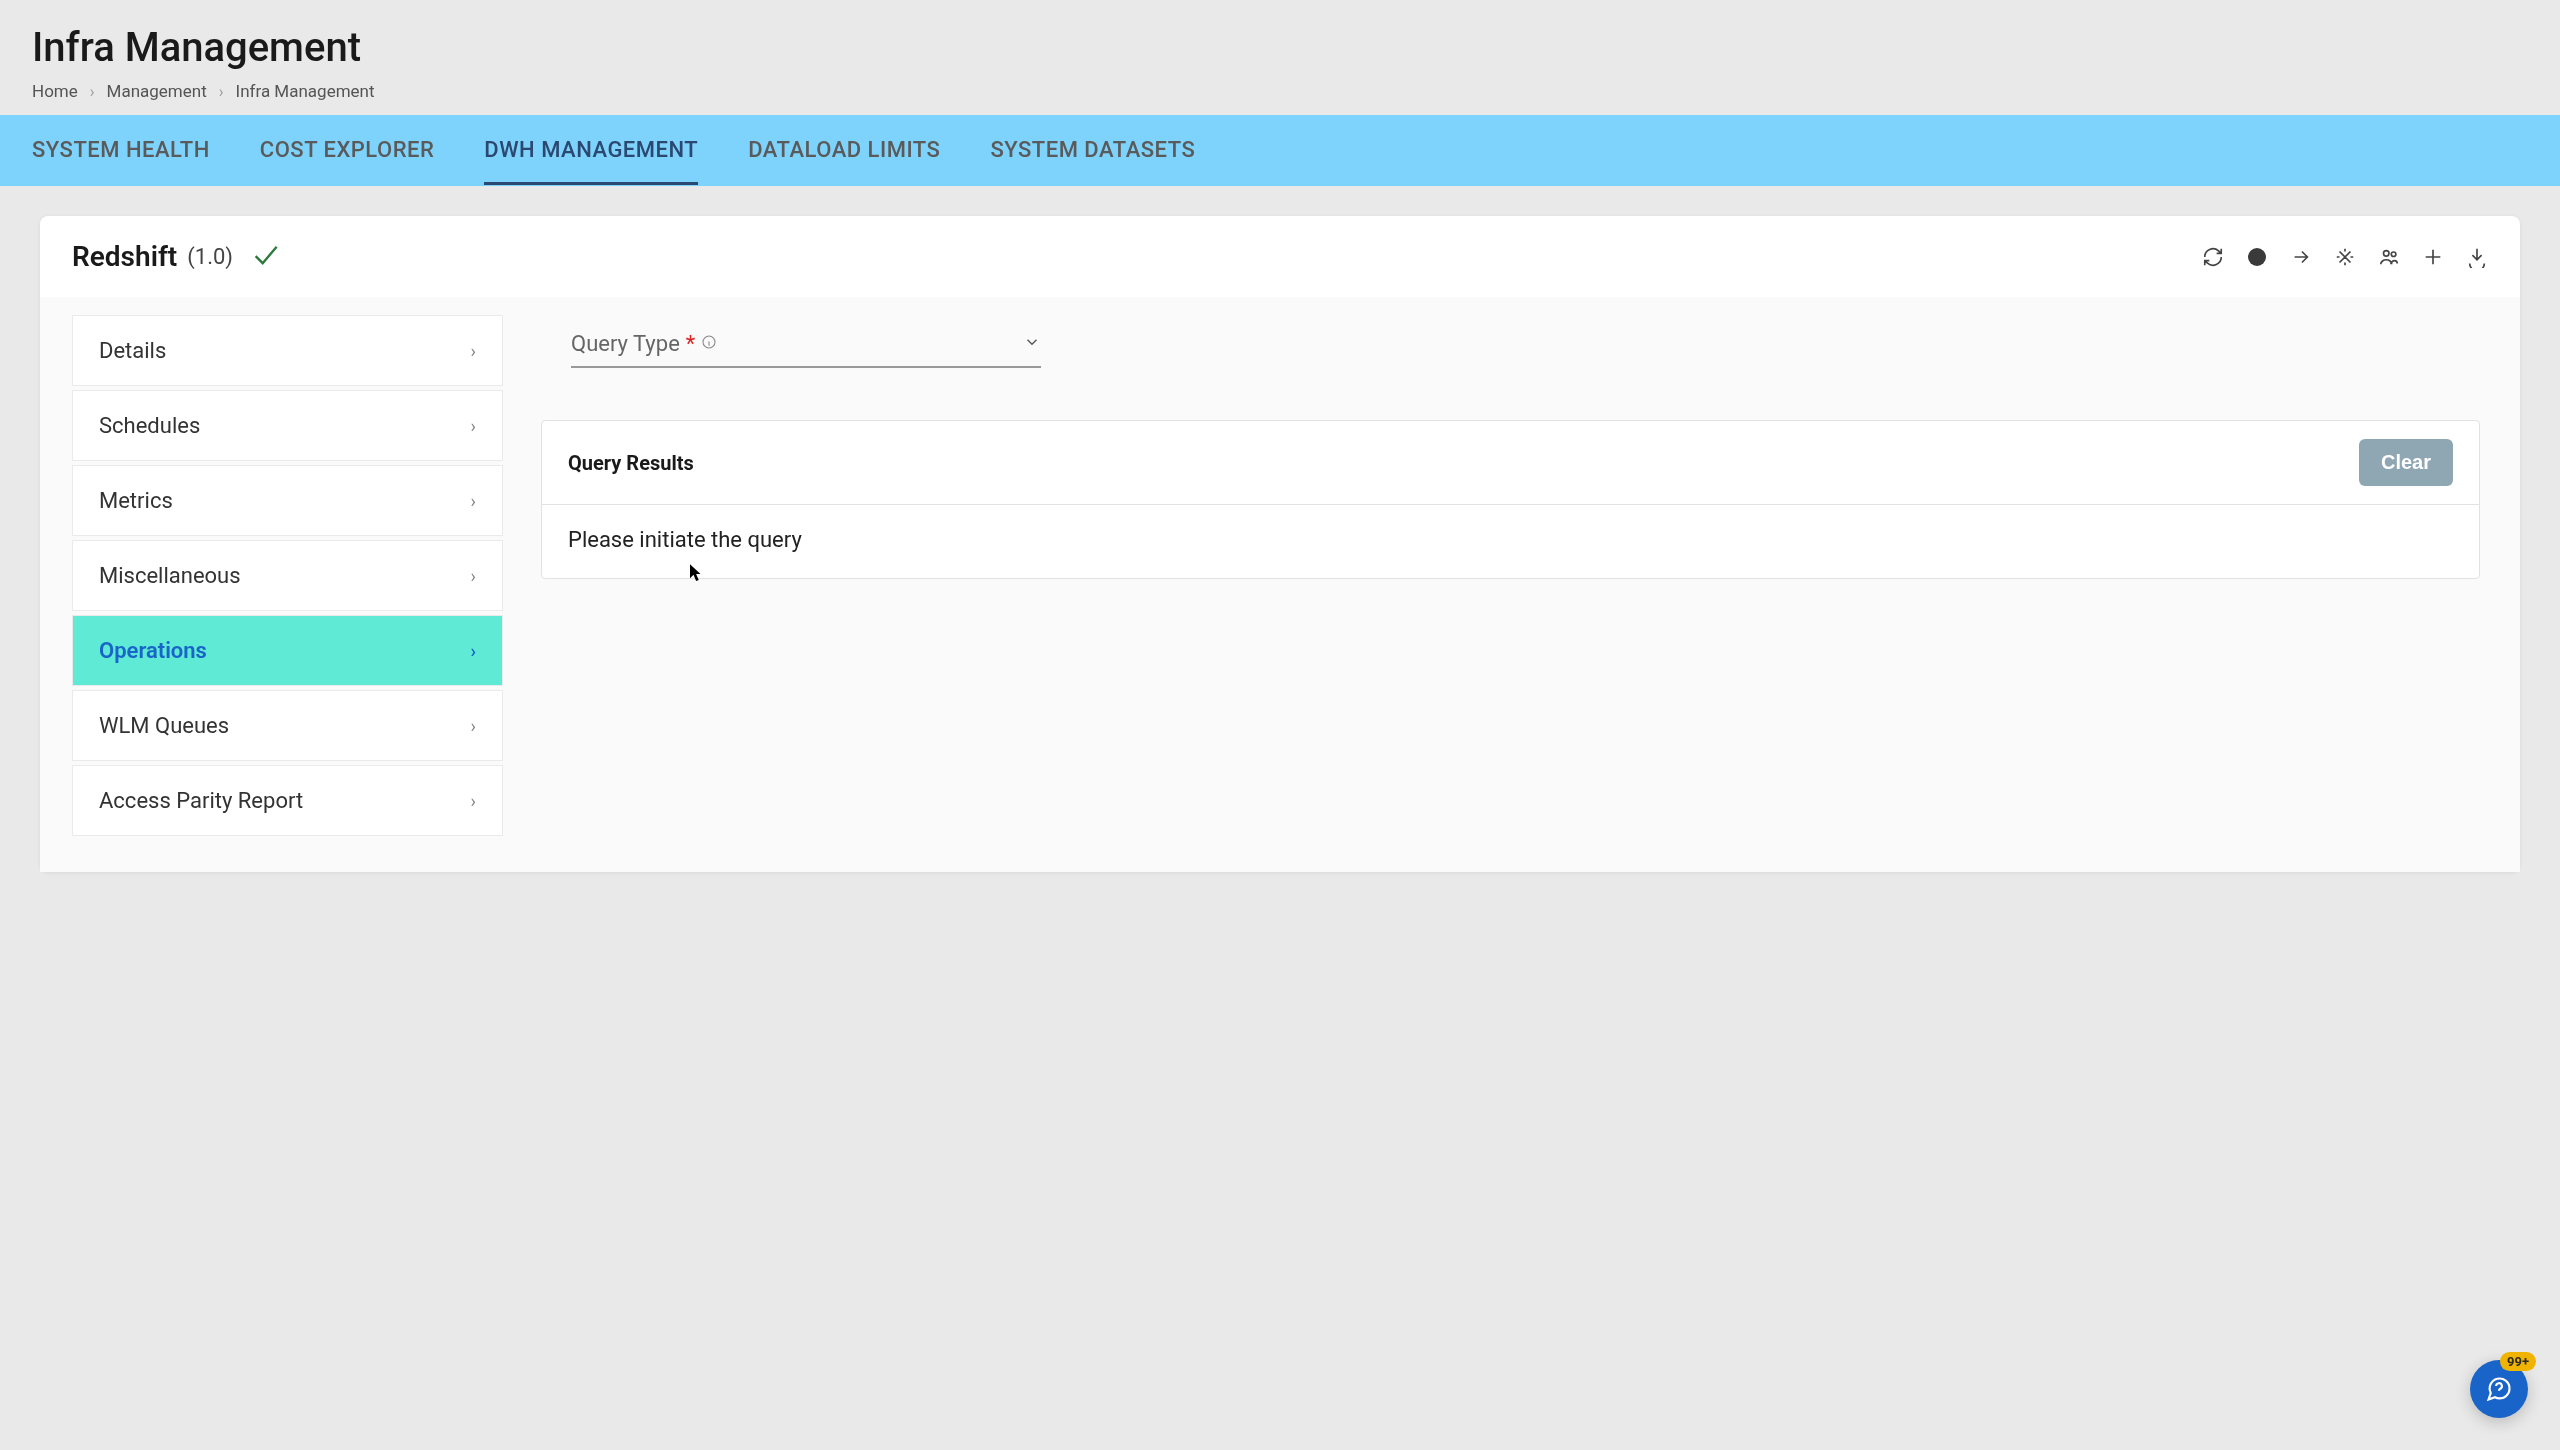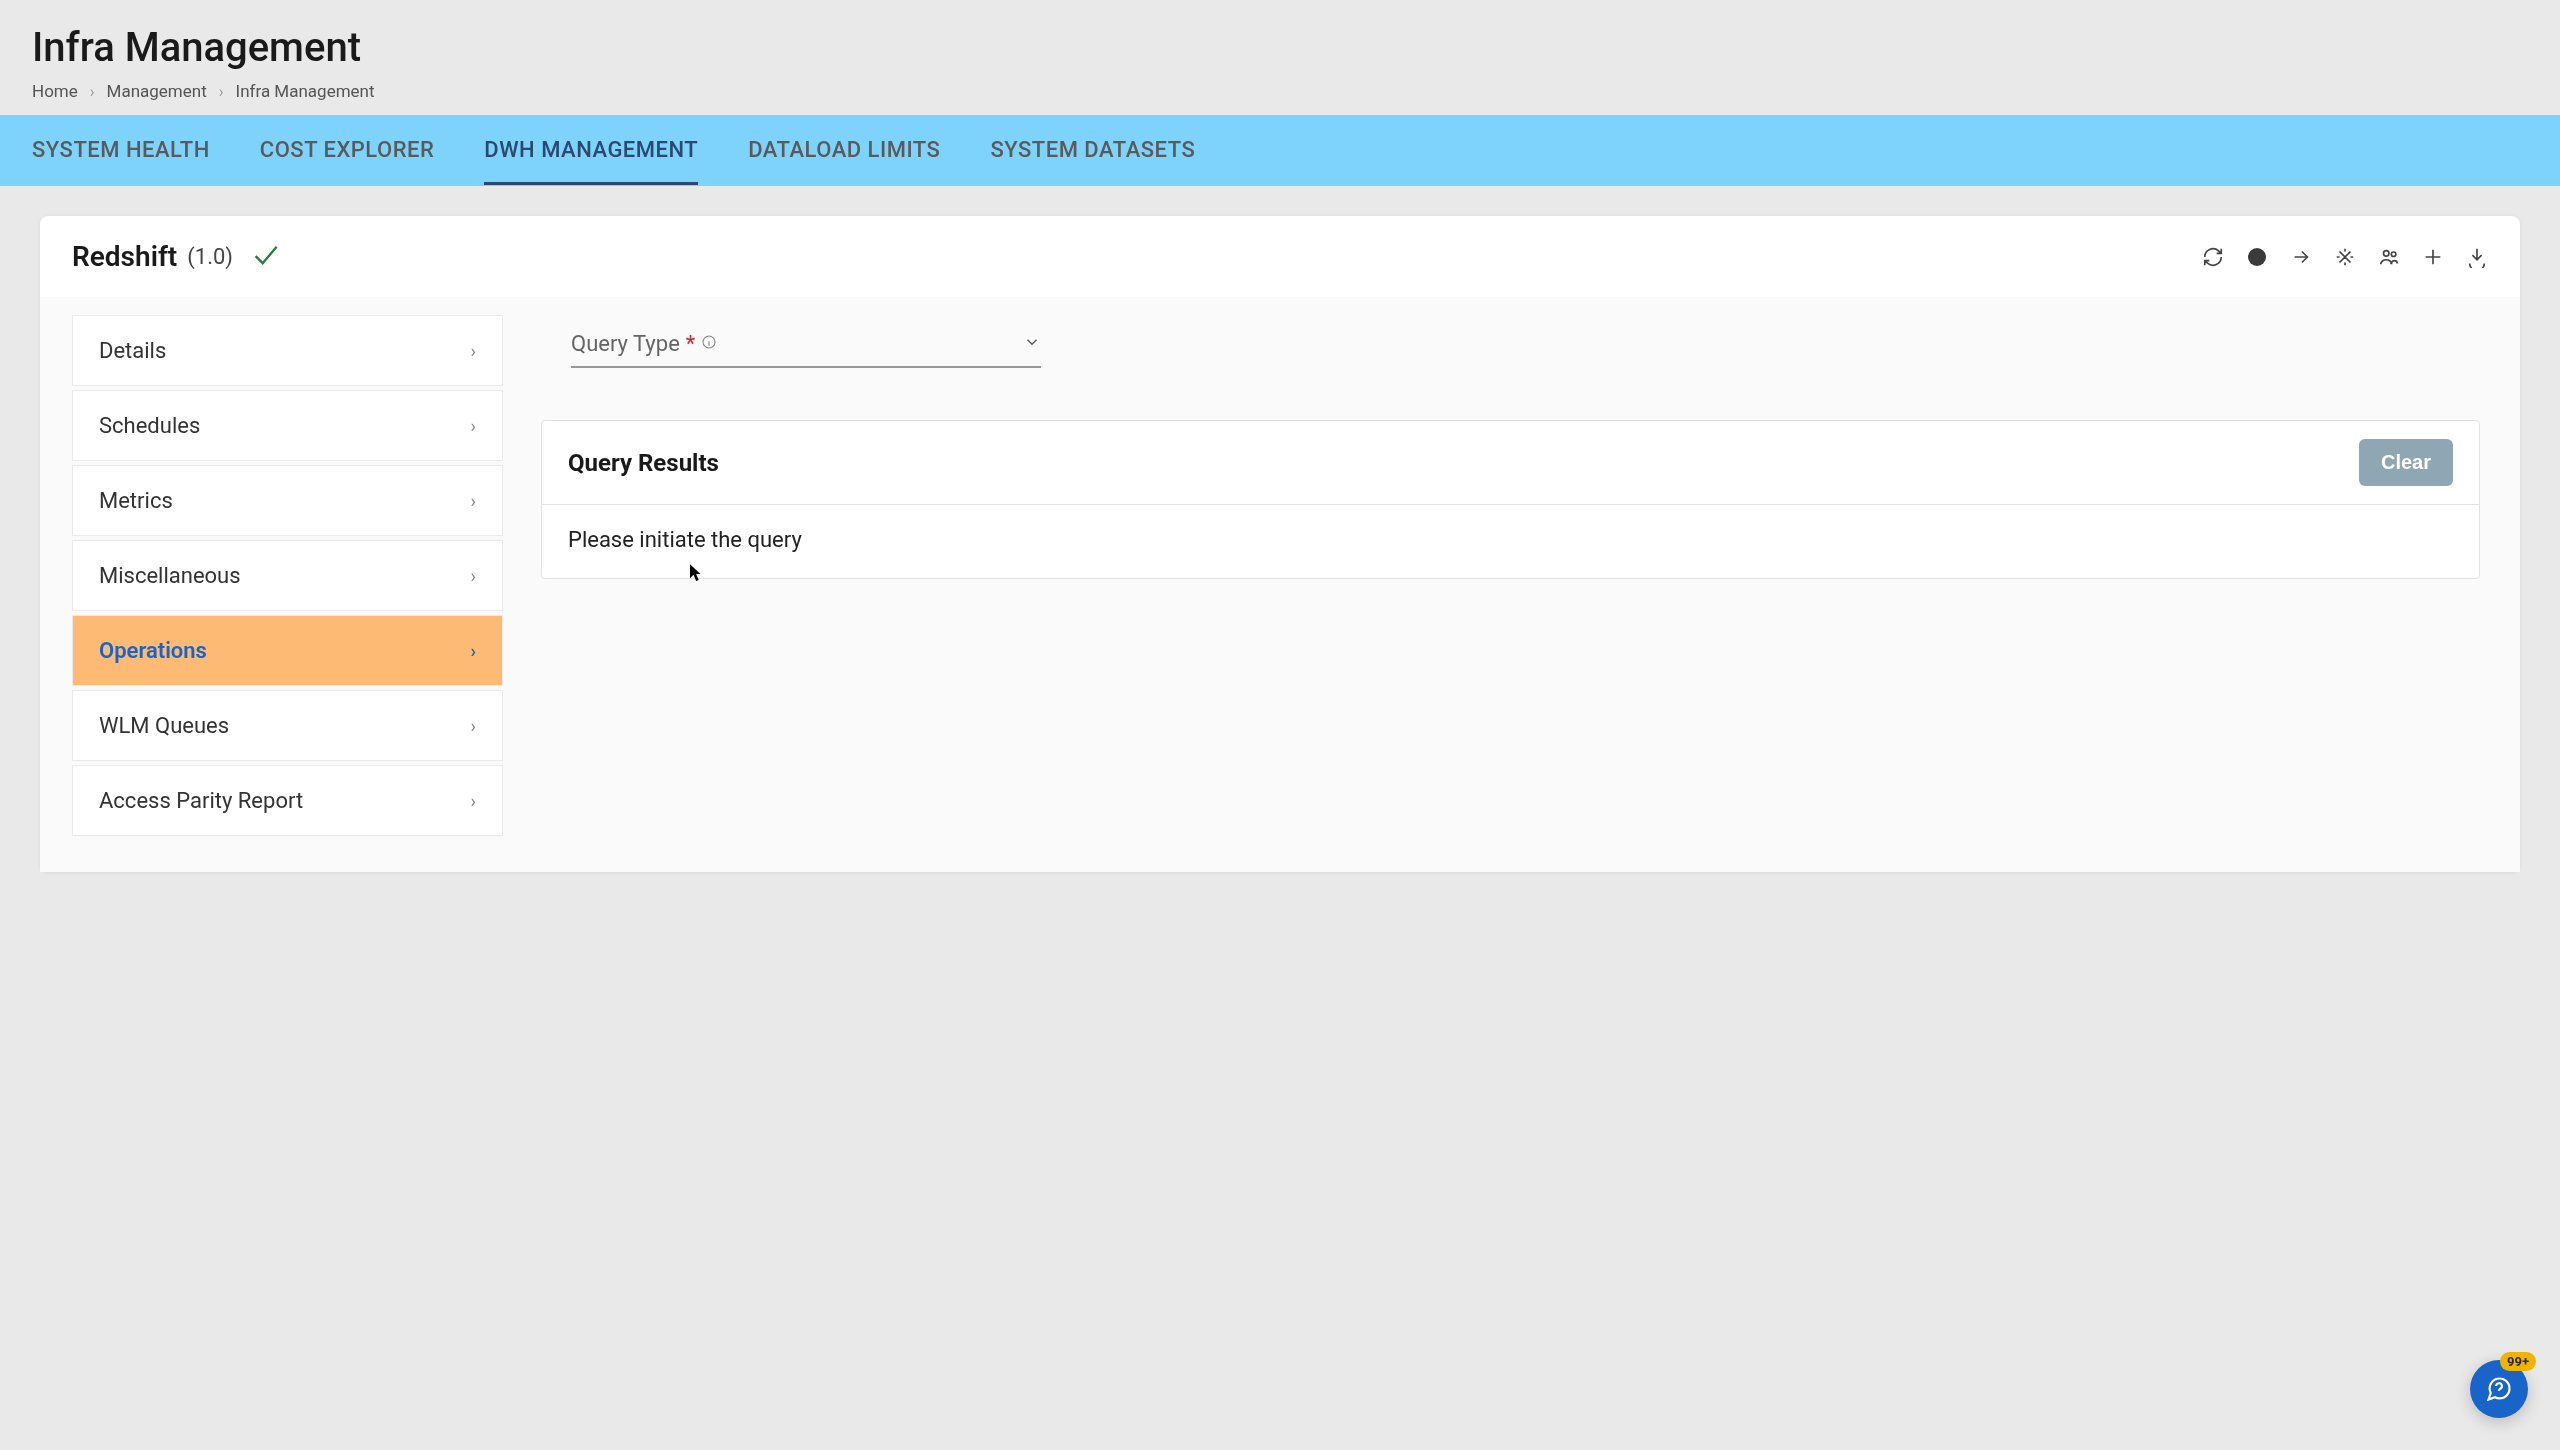--- a/index.html
+++ b/index.html
@@ -133,21 +133,21 @@
   justify-content: space-between;
   font-size: 22px;
   color: #333;
   cursor: pointer;
   margin-bottom: 4px;
 }
 .side-item .chev { color: #888; font-size: 18px; }
 .side-item.active {
   color: #1964c8;
   font-weight: 600;
-  background: #fdba74;
+  background: #5eead4;
   text-align: center;
 }
 .side-item.active .chev { color: #1964c8; }
 
 
 .main-panel {
   flex: 1;
   padding-top: 18px;
 }
 
@@ -181,21 +181,21 @@
   border-radius: 4px;
 }
 .results-header {
   display: flex;
   align-items: center;
   justify-content: space-between;
   padding: 18px 26px 18px 26px;
   border-bottom: 1px solid #e2e2e2;
 }
 .results-title {
-  font-size: 24px;
+  font-size: 20px;
   font-weight: 700;
   color: #1a1a1a;
 }
 .clear-btn {
   background: #8fa6b3;
   color: #fff;
   font-size: 20px;
   font-weight: 600;
   border: none;
   border-radius: 6px;

